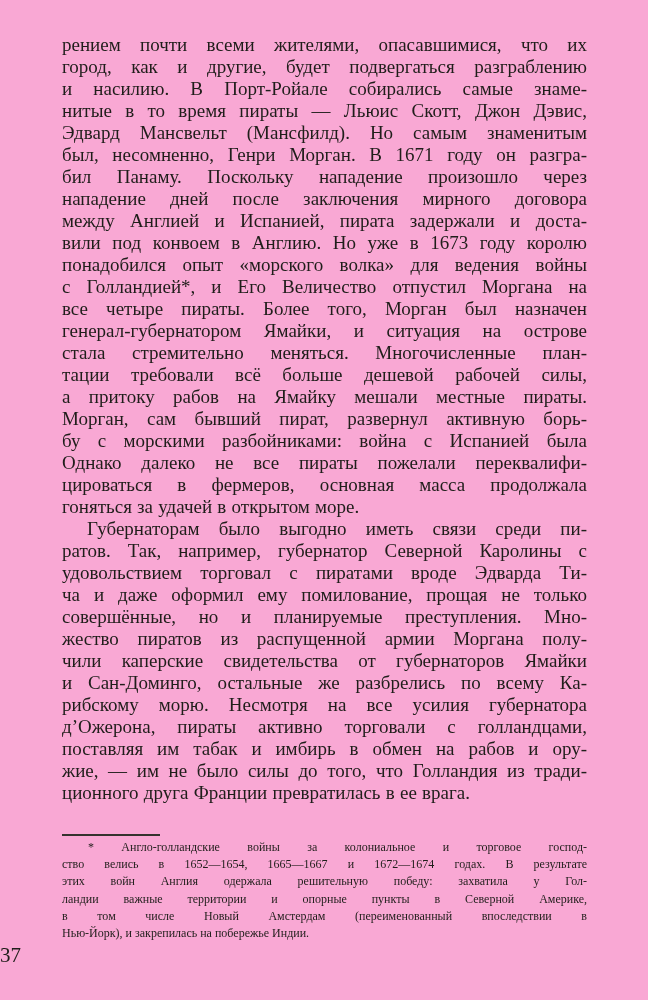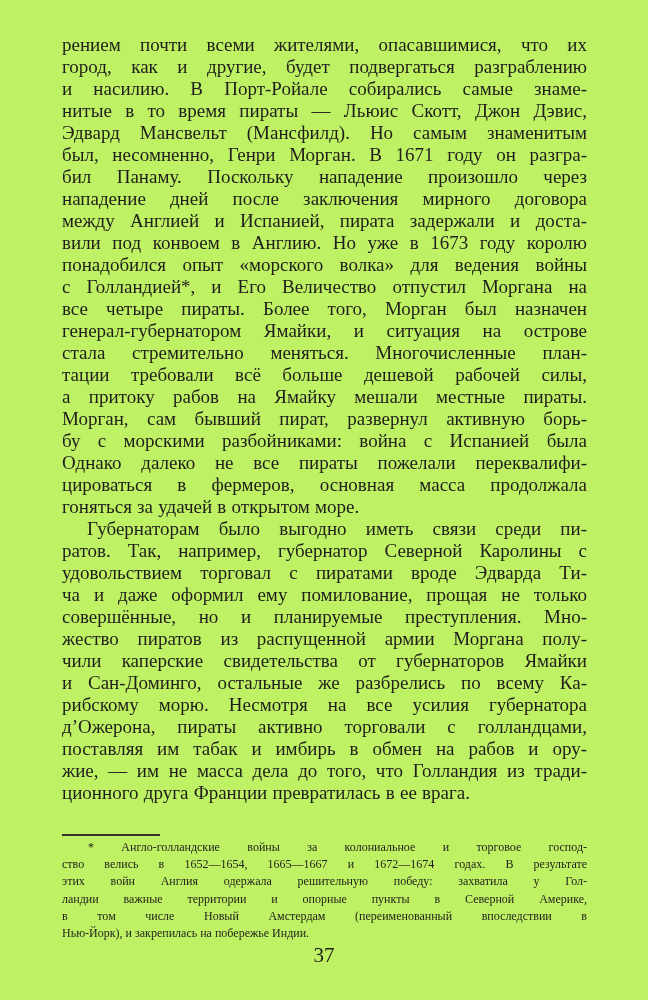--- a/index.html
+++ b/index.html
@@ -4,21 +4,21 @@
 <style>
   html, body { margin: 0; padding: 0; }
   body {
     width: 648px; height: 1000px;
     background: #f4f4f2;
     font-family: "Liberation Serif", "DejaVu Serif", serif;
   }
   .page {
     position: relative;
     width: 648px; height: 1000px;
-    background: #bef264;
+    background: #f9a8d4;
     color: #201e1b;
     overflow: hidden;
   }
   .main {
     position: absolute;
     left: 62px; top: 34px; width: 525px;
   }
   .line {
     font-size: 19px;
     line-height: 22px;
@@ -42,21 +42,20 @@
     font-size: 12px;
     line-height: 17.2px;
     text-align: justify;
     text-align-last: justify;
   }
   .fline.lastline { text-align-last: left; }
   .fline.indent { text-indent: 26px; }
   .pageno {
     position: absolute;
     left: 0; top: 943px; width: 648px;
-    text-align: center;
     font-size: 21px;
     color: #201e1b;
   }
 </style>
 </head>
 <body>
 
 <div class="page">
   <div class="main" id="main-text">
       <div class="line">рением почти всеми жителями, опасавшимися, что их</div>
@@ -85,21 +84,21 @@
       <div class="line">ратов. Так, например, губернатор Северной Каролины с</div>
       <div class="line">удовольствием торговал с пиратами вроде Эдварда Ти-</div>
       <div class="line">ча и даже оформил ему помилование, прощая не только</div>
       <div class="line">совершённые, но и планируемые преступления. Мно-</div>
       <div class="line">жество пиратов из распущенной армии Моргана полу-</div>
       <div class="line">чили каперские свидетельства от губернаторов Ямайки</div>
       <div class="line">и Сан-Доминго, остальные же разбрелись по всему Ка-</div>
       <div class="line">рибскому морю. Несмотря на все усилия губернатора</div>
       <div class="line">д’Ожерона, пираты активно торговали с голландцами,</div>
       <div class="line">поставляя им табак и имбирь в обмен на рабов и ору-</div>
-      <div class="line">жие, — им не масса дела до того, что Голландия из тради-</div>
+      <div class="line">жие, — им не было силы до того, что Голландия из тради-</div>
       <div class="line lastline">ционного друга Франции превратилась в ее врага.</div>
     </div>
   <div class="fnrule"></div>
   <div class="footnote" id="footnote-block">
       <div class="fline indent">* Англо-голландские войны за колониальное и торговое господ-</div>
       <div class="fline">ство велись в 1652—1654, 1665—1667 и 1672—1674 годах. В результате</div>
       <div class="fline">этих войн Англия одержала решительную победу: захватила у Гол-</div>
       <div class="fline">ландии важные территории и опорные пункты в Северной Америке,</div>
       <div class="fline">в том числе Новый Амстердам (переименованный впоследствии в</div>
       <div class="fline lastline">Нью-Йорк), и закрепилась на побережье Индии.</div>

